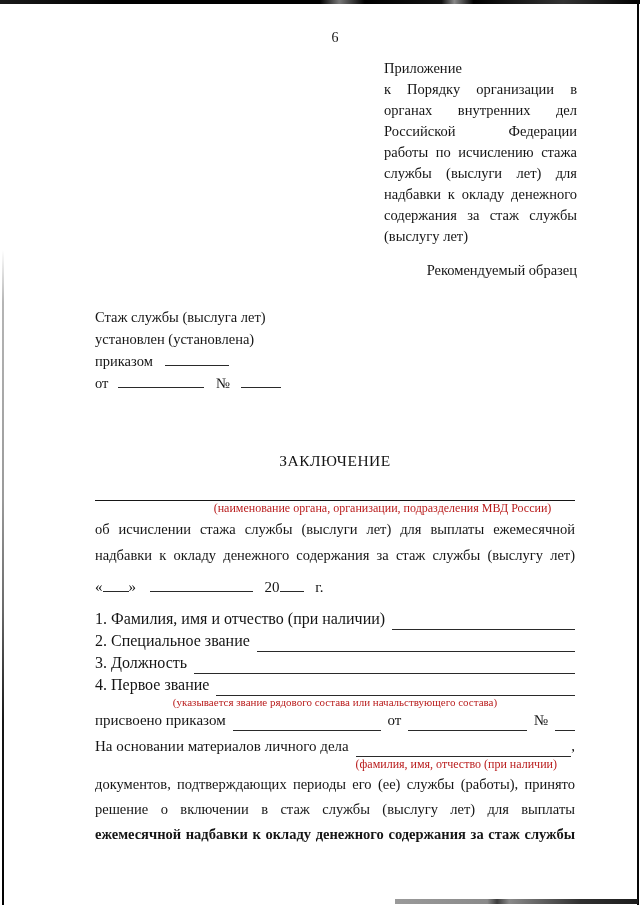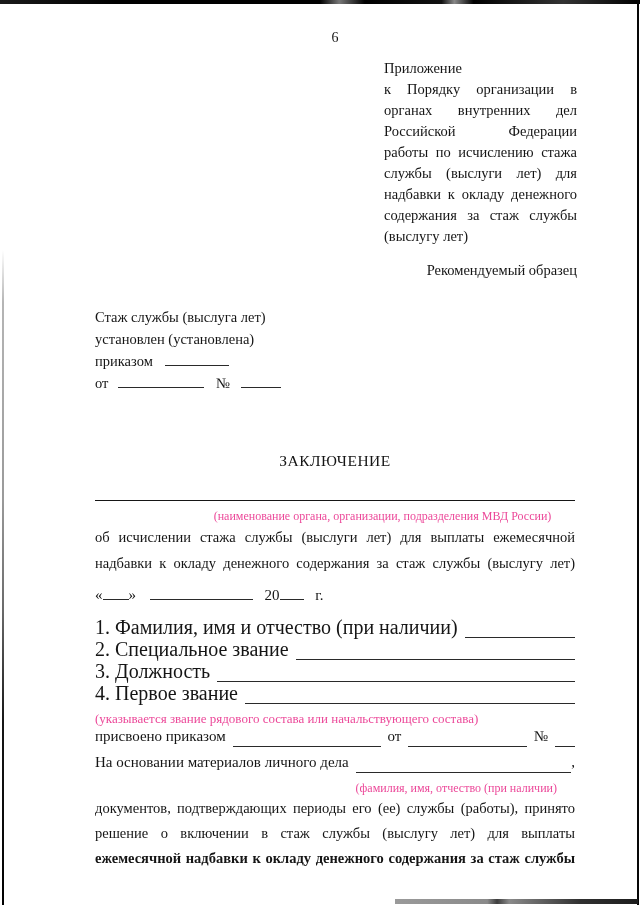--- a/index.html
+++ b/index.html
@@ -29,29 +29,29 @@
   .recommended { position:absolute; left:384px; top:262px; width:193px; text-align:right; font-size:14.5px; }
 
   .approval { position:absolute; left:95px; top:306px; width:310px; font-size:14.5px; line-height:22px; }
 
   .blank { display:inline-block; border-bottom:1px solid #2a2a2a; height:13px; vertical-align:baseline; }
 
   .conclusion-title { position:absolute; left:95px; top:452px; width:480px; text-align:center; font-size:15.5px; letter-spacing:0.5px; }
 
   .main { position:absolute; left:95px; top:500px; width:480px; font-size:14.5px; }
   .rule { border-top:1.5px solid #161616; height:0; }
-  .caption { font-size:12px; line-height:14px; color:#ec4899;margin-top:8px; }
+  .caption { font-size:12px; line-height:14px; color:#b91c1c; }
   .caption-org { text-align:center; padding-left:95px; line-height:15px; }
   .jline { text-align:justify; text-align-last:justify; line-height:26px; font-size:14.5px; }
   .date-row { margin-top:8px; line-height:22px; font-size:15px; }
   .items { margin-top:10px; }
-  .item-row { display:flex; align-items:flex-end; line-height:22px; font-size:20px; }
+  .item-row { display:flex; align-items:flex-end; line-height:22px; font-size:16px; }
   .item-row .label { white-space:nowrap; }
   .blank-flex { flex:1 1 auto; border-bottom:1px solid #2a2a2a; height:16px; margin-left:7px; }
-  .caption-rank { text-align:left; line-height:13px; font-size:13px; }
+  .caption-rank { text-align:center; line-height:13px; font-size:11px; }
   .assigned-row { display:flex; align-items:flex-end; line-height:22px; font-size:15px; }
   .assigned-row .mid { white-space:nowrap; margin-left:7px; }
   .basis-row { display:flex; align-items:flex-end; line-height:22px; font-size:15px; margin-top:4px; }
   .caption-name { text-align:right; padding-right:18px; }
   .para { margin-top:1px; }
 </style>
 </head>
 <body>
 
 <div class="page">

